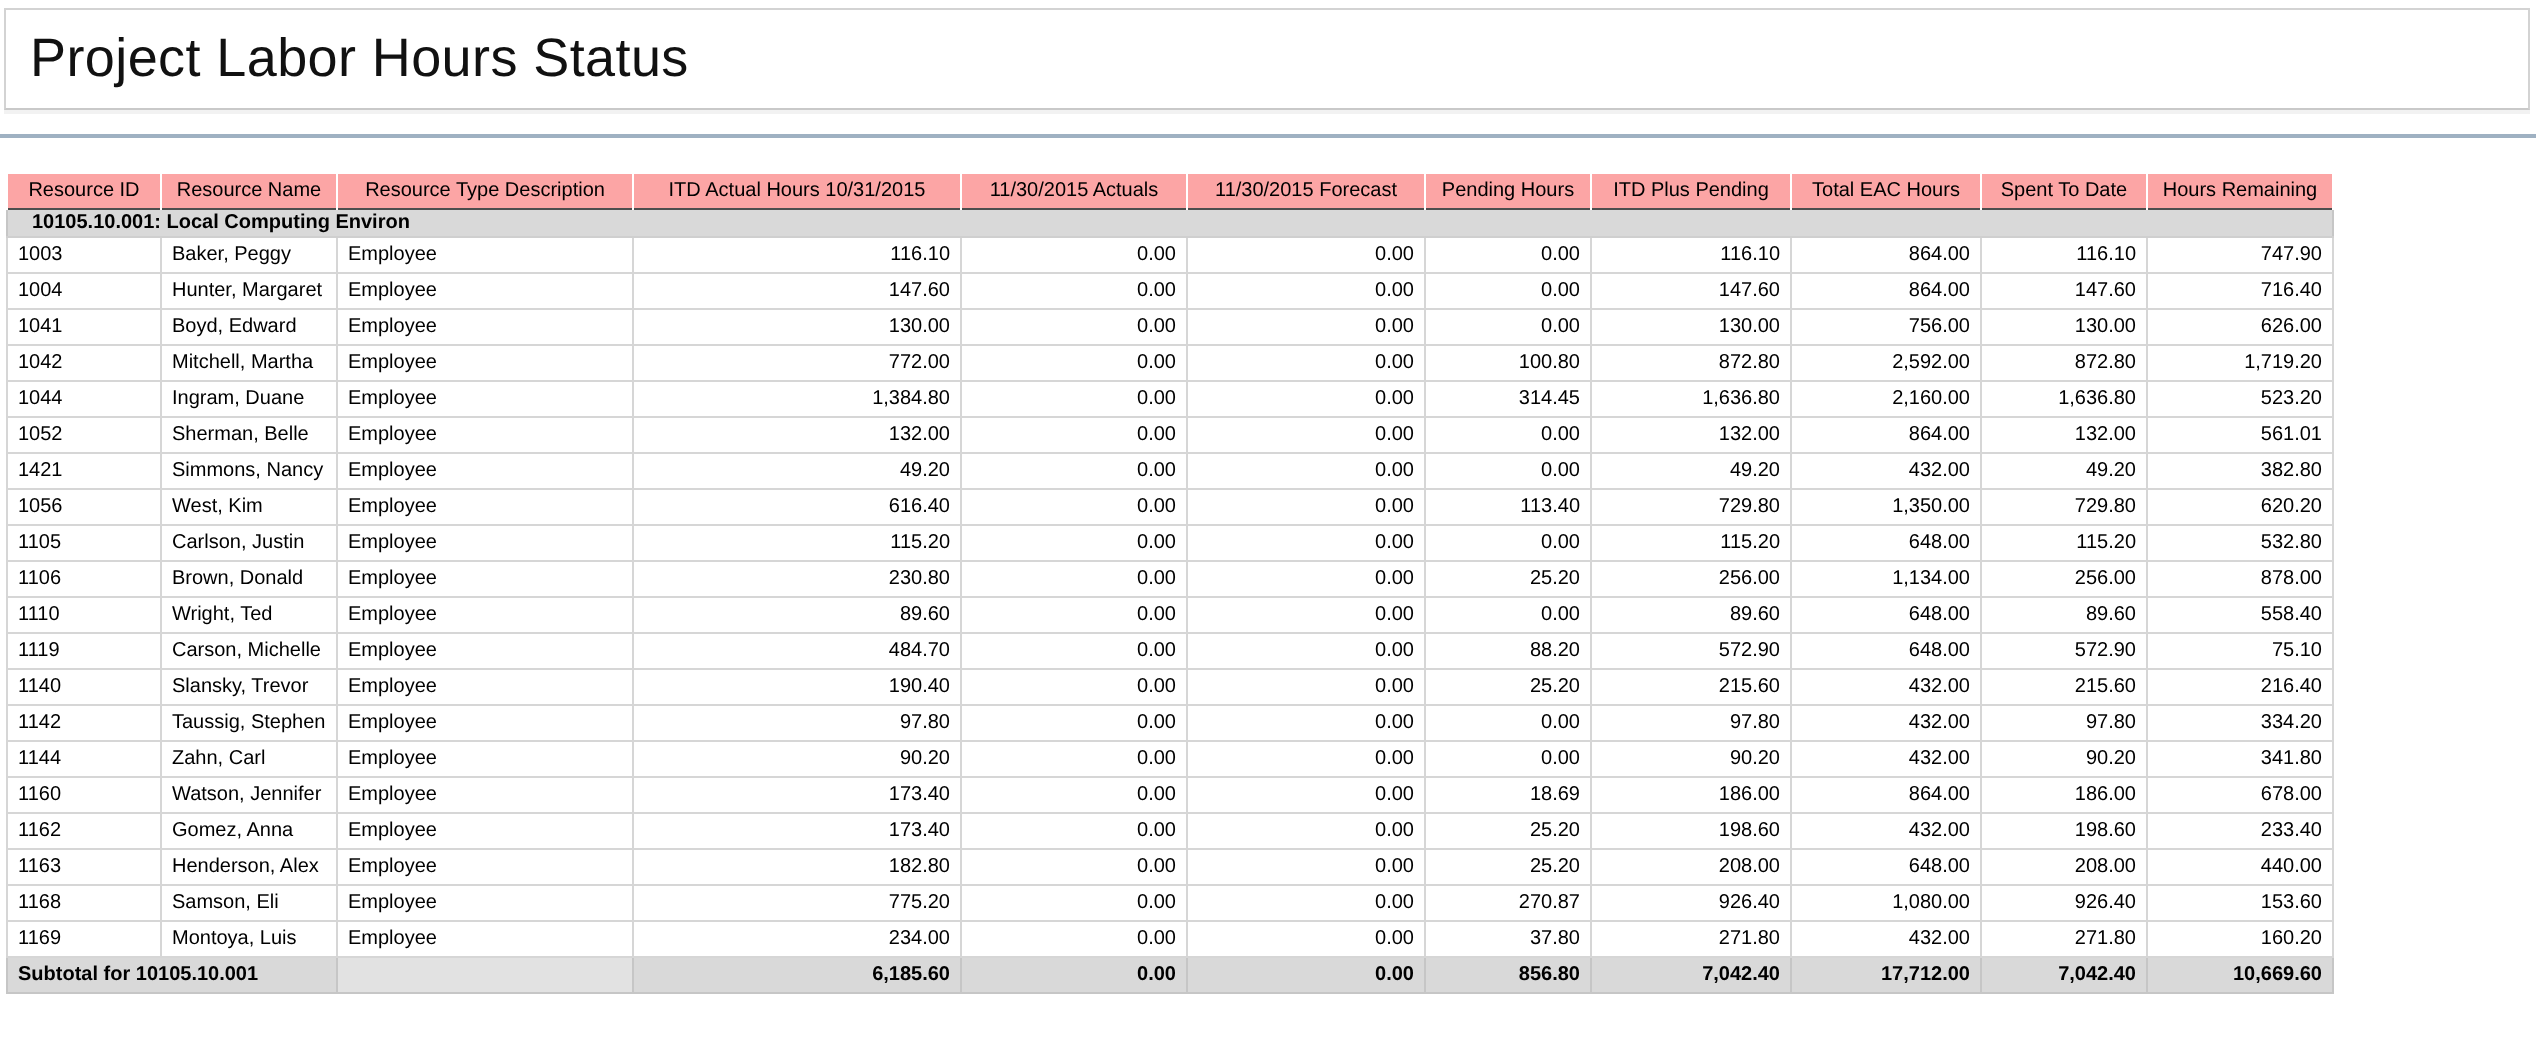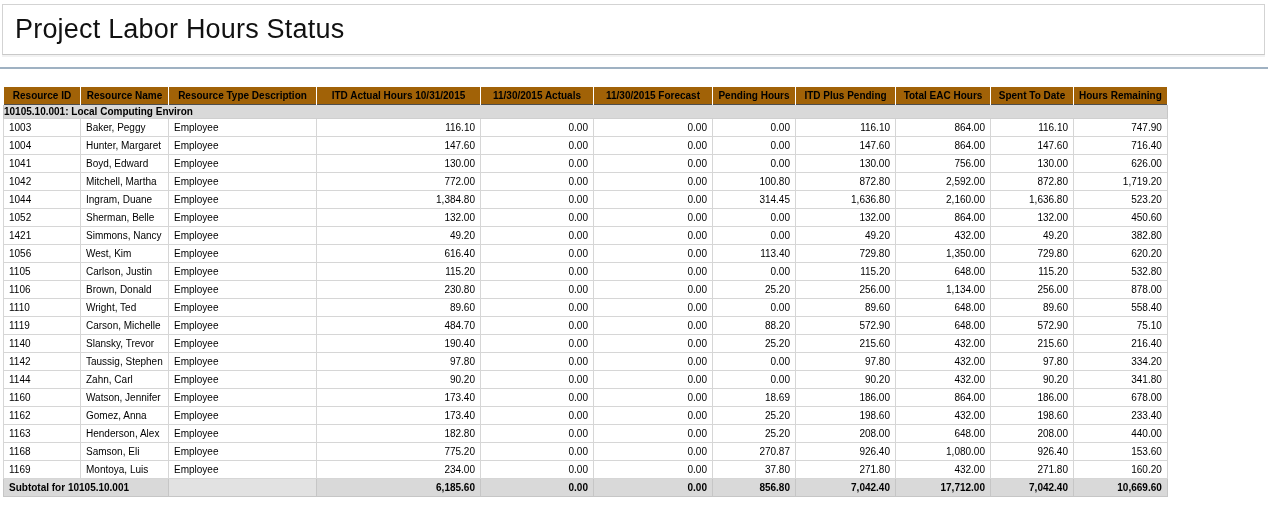--- a/index.html
+++ b/index.html
@@ -41,38 +41,38 @@
     font-size: 10px;
     color: #000000;
   }
   table.report th, table.report td {
     overflow: hidden;
     white-space: nowrap;
     padding: 2px 5px;
     height: 18px;
   }
   thead th {
-    background: #a16207;
+    background: #fca5a5;
     border: 1px solid #ffffff;
     border-bottom: none;
-    font-weight: bold;
+    font-weight: normal;
     text-align: center;
     height: 19px;
     padding: 2px 2px;
   }
   tr.group-row td {
     background: #d9d9d9;
     border-top: 1px solid #4d4d4d;
     border-left: 1px solid #c6c6c6;
     border-right: 1px solid #c6c6c6;
     border-bottom: 1px solid #cfcfcf;
     font-weight: bold;
     text-align: left;
     height: 14px;
-    padding: 1px 0;
+    padding: 1px 12px;
   }
   tr.data-row td {
     background: #ffffff;
     border: 1px solid #d6d6d6;
   }
   td.num { text-align: right; }
   td.txt { text-align: left; }
   tr.subtotal-row td {
     background: #d9d9d9;
     border: 1px solid #c6c6c6;
@@ -192,21 +192,21 @@
         <td class="txt">1052</td>
         <td class="txt">Sherman, Belle</td>
         <td class="txt">Employee</td>
         <td class="num">132.00</td>
         <td class="num">0.00</td>
         <td class="num">0.00</td>
         <td class="num">0.00</td>
         <td class="num">132.00</td>
         <td class="num">864.00</td>
         <td class="num">132.00</td>
-        <td class="num">450.60</td>
+        <td class="num">561.01</td>
       </tr>
       <tr class="data-row">
         <td class="txt">1421</td>
         <td class="txt">Simmons, Nancy</td>
         <td class="txt">Employee</td>
         <td class="num">49.20</td>
         <td class="num">0.00</td>
         <td class="num">0.00</td>
         <td class="num">0.00</td>
         <td class="num">49.20</td>

